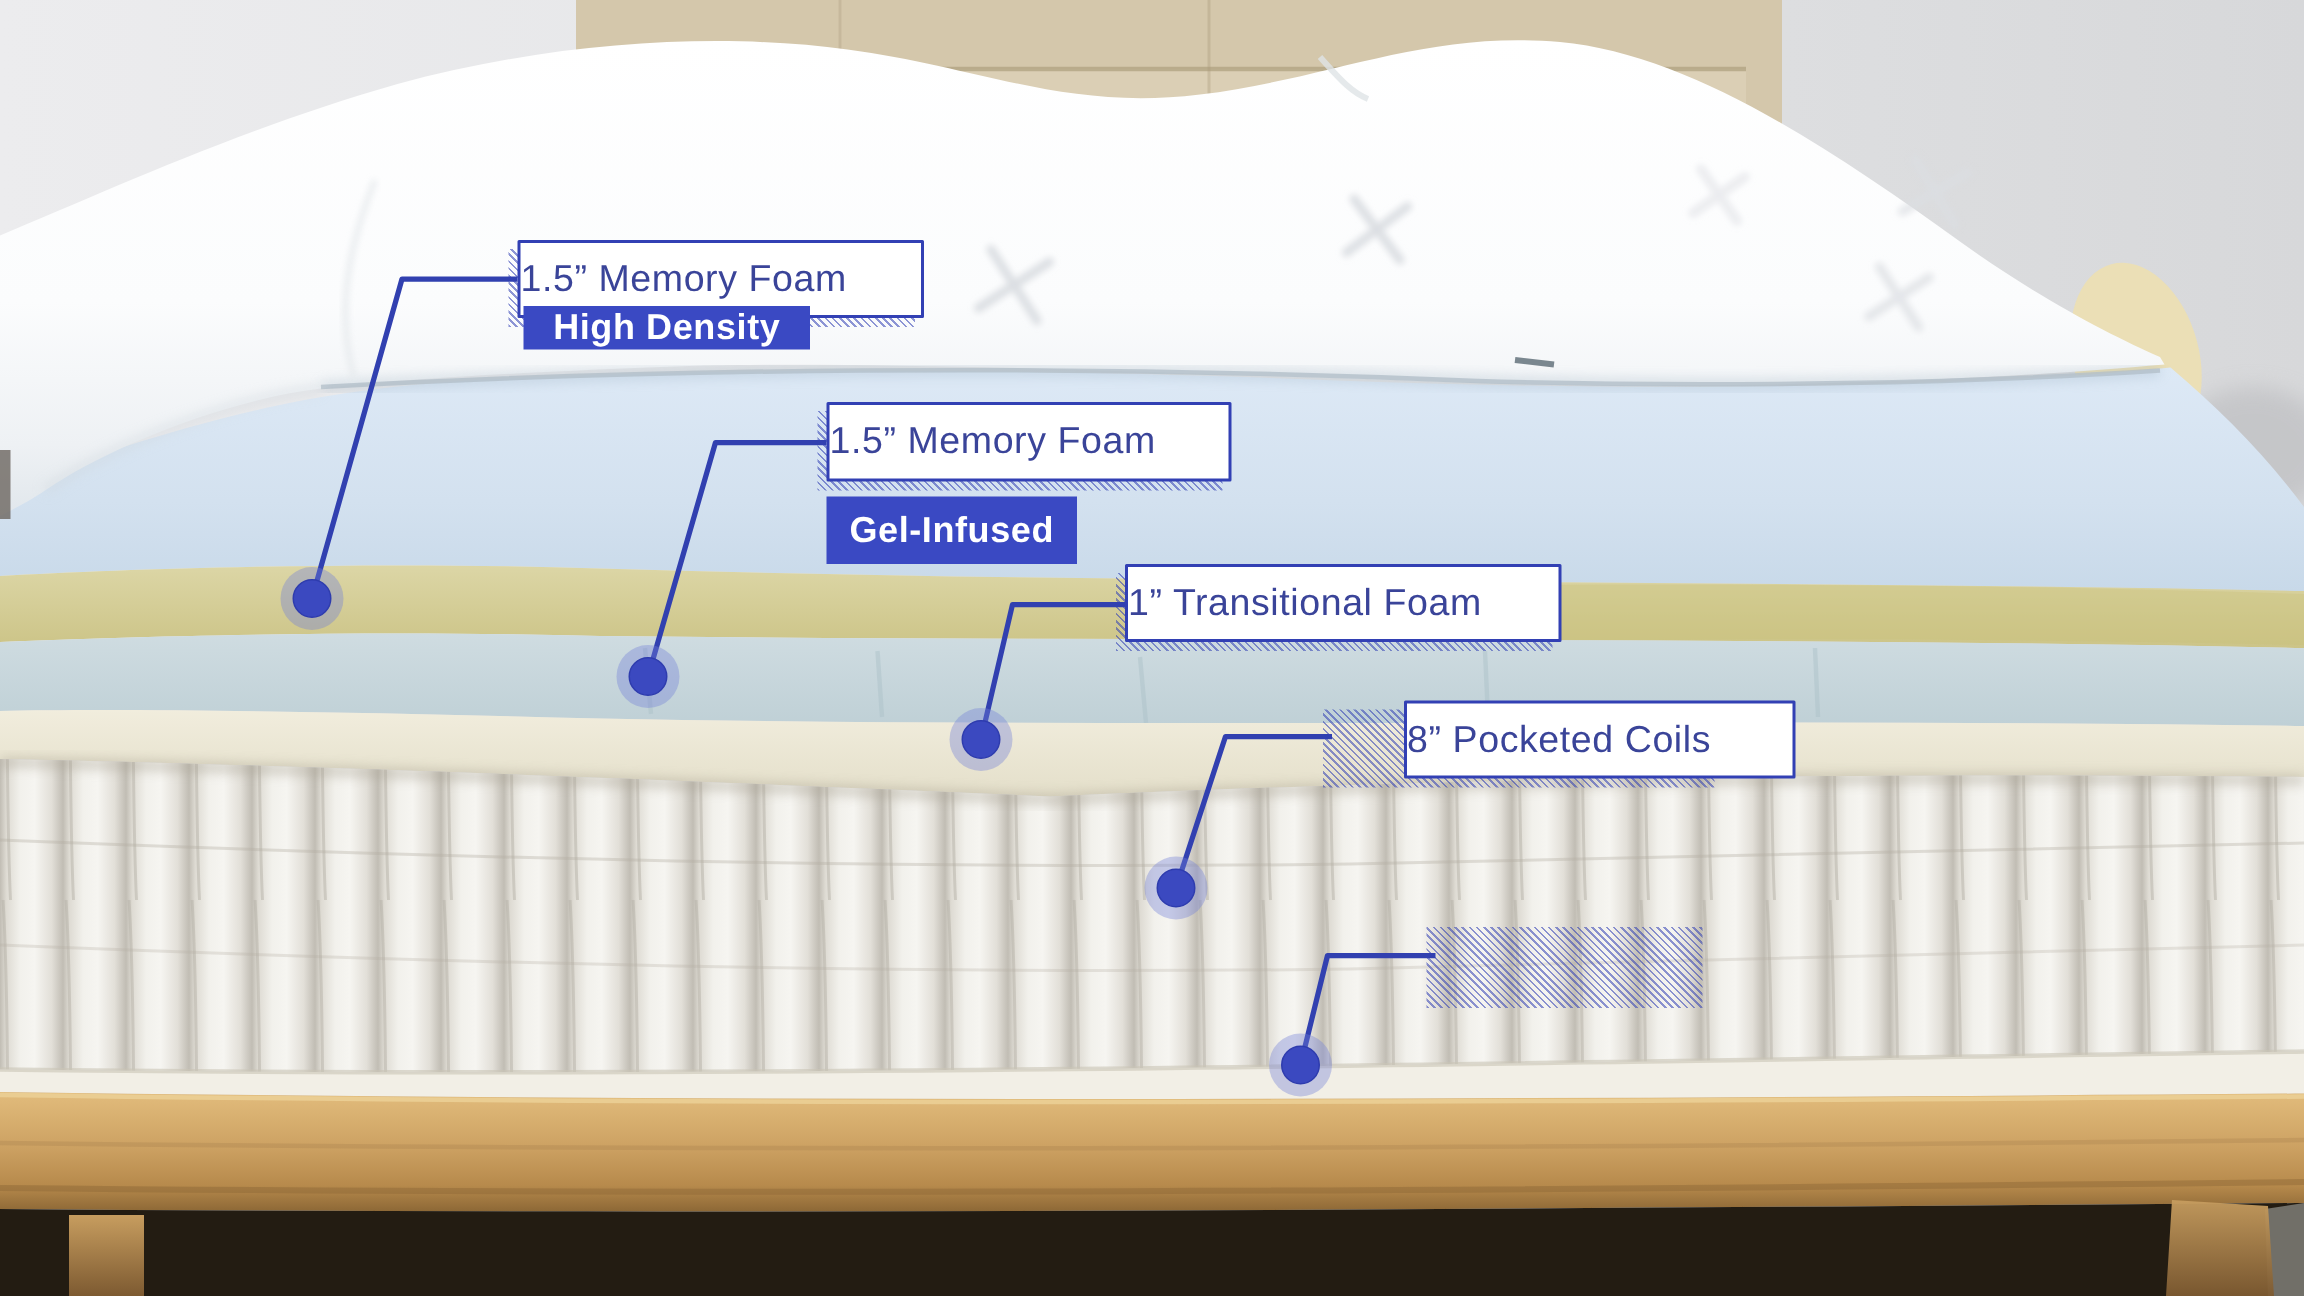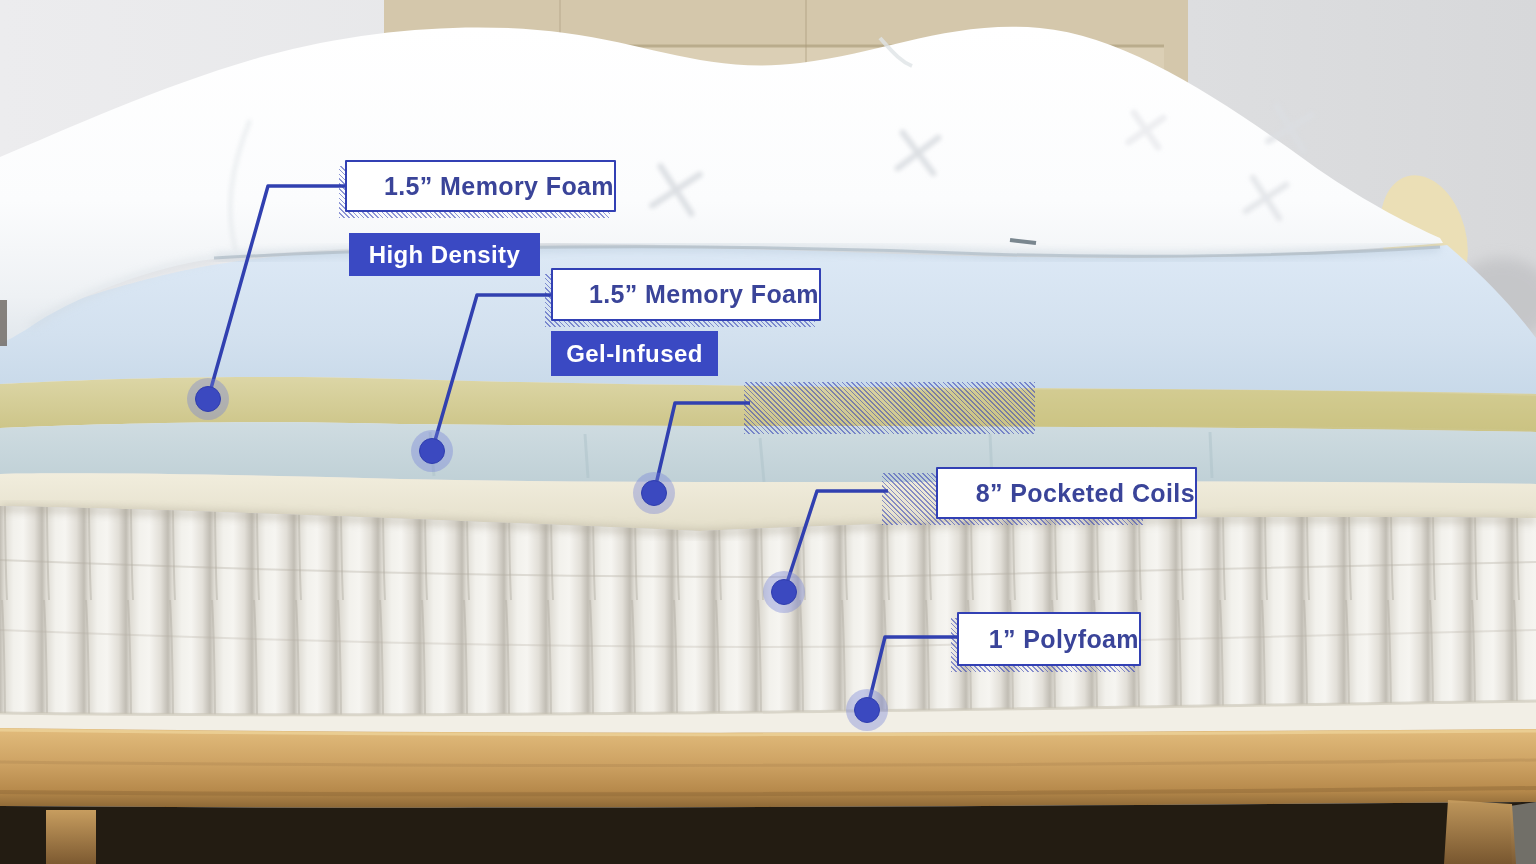--- a/index.html
+++ b/index.html
@@ -13,22 +13,22 @@
   *{margin:0;padding:0;box-sizing:border-box}
   html,body{width:1536px;height:864px;overflow:hidden;background:#ddddde;
     font-family:"Liberation Sans","DejaVu Sans",sans-serif;}
   .stage{position:relative;width:1536px;height:864px}
   .scene,.leaders{position:absolute;inset:0;width:100%;height:100%}
   .annos{position:absolute;inset:0}
   .annos .hatch{position:absolute;transform:translate(-6px,6px);
     background:repeating-linear-gradient(45deg,rgba(50,64,180,.55) 0 1.2px,rgba(50,64,180,0) 1.2px 3.4px);}
   .annos .box{position:absolute;background:var(--label-bg);
     border:2px solid var(--label-border-blue);border-radius:1px;
-    display:flex;align-items:center;justify-content:flex-end;
-    color:var(--label-text-blue);font-size:25px;letter-spacing:.4px;font-weight:700;}
+    display:flex;align-items:center;justify-content:flex-start;
+    color:var(--label-text-blue);font-size:25px;letter-spacing:.4px;font-weight:400;}
   .annos .tag{position:absolute;background:var(--accent-blue);
     display:flex;align-items:center;justify-content:center;
     color:var(--tag-text);font-size:24px;font-weight:700;letter-spacing:.4px;}
 </style>
 </head>
 <body>
 
 <div class="stage">
 
   <svg class="scene" viewBox="0 0 1536 864" preserveAspectRatio="none">
@@ -219,34 +219,34 @@
         </g>
     </g>
   </svg>
 
   <div class="annos">
 
     <div class="hatch" style="left:345px;top:160px;width:271px;height:52px"></div>
     <div class="box" style="left:345px;top:160px;width:271px;height:52px">
       <span>1.5” Memory Foam</span>
     </div>
-    <div class="tag" style="left:349px;top:233px;width:191px;height:43px">High Density</div>
+    <div class="tag" style="left:349px;top:204px;width:191px;height:29px">High Density</div>
 
     <div class="hatch" style="left:551px;top:268px;width:270px;height:53px"></div>
     <div class="box" style="left:551px;top:268px;width:270px;height:53px">
       <span>1.5” Memory Foam</span>
     </div>
     <div class="tag" style="left:551px;top:331px;width:167px;height:45px">Gel-Infused</div>
 
     <div class="hatch" style="left:750px;top:376px;width:291px;height:52px"></div>
+    <div class="box" style="left:750px;top:376px;width:291px;height:52px">
+      <span>1” Transitional Foam</span>
+    </div>
 
     <div class="hatch" style="left:888px;top:467px;width:261px;height:52px"></div>
     <div class="box" style="left:936px;top:467px;width:261px;height:52px">
       <span>8” Pocketed Coils</span>
     </div>
 
     <div class="hatch" style="left:957px;top:612px;width:184px;height:54px"></div>
-    <div class="box" style="left:957px;top:612px;width:184px;height:54px">
-      <span>1” Polyfoam</span>
-    </div>
 
   </div>
 </div>
 
 </body></html>

